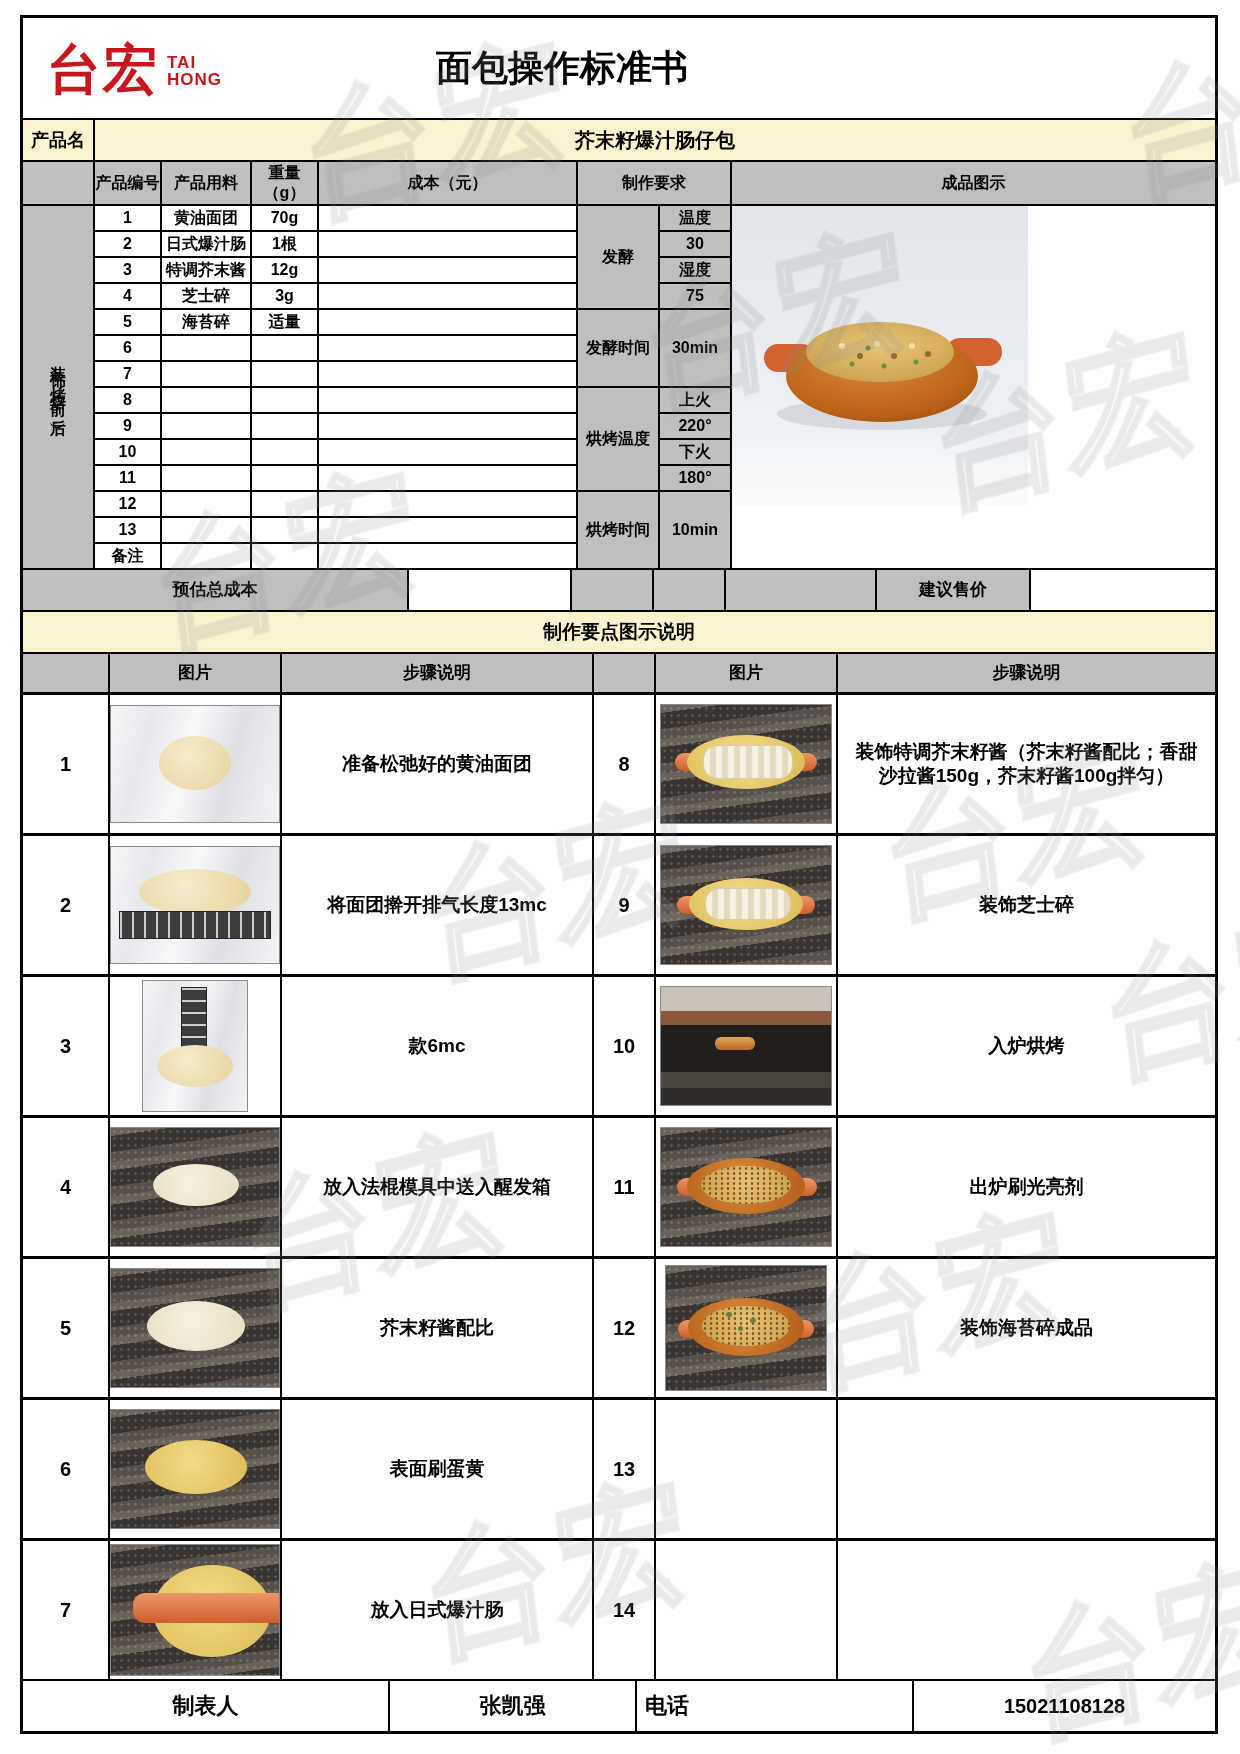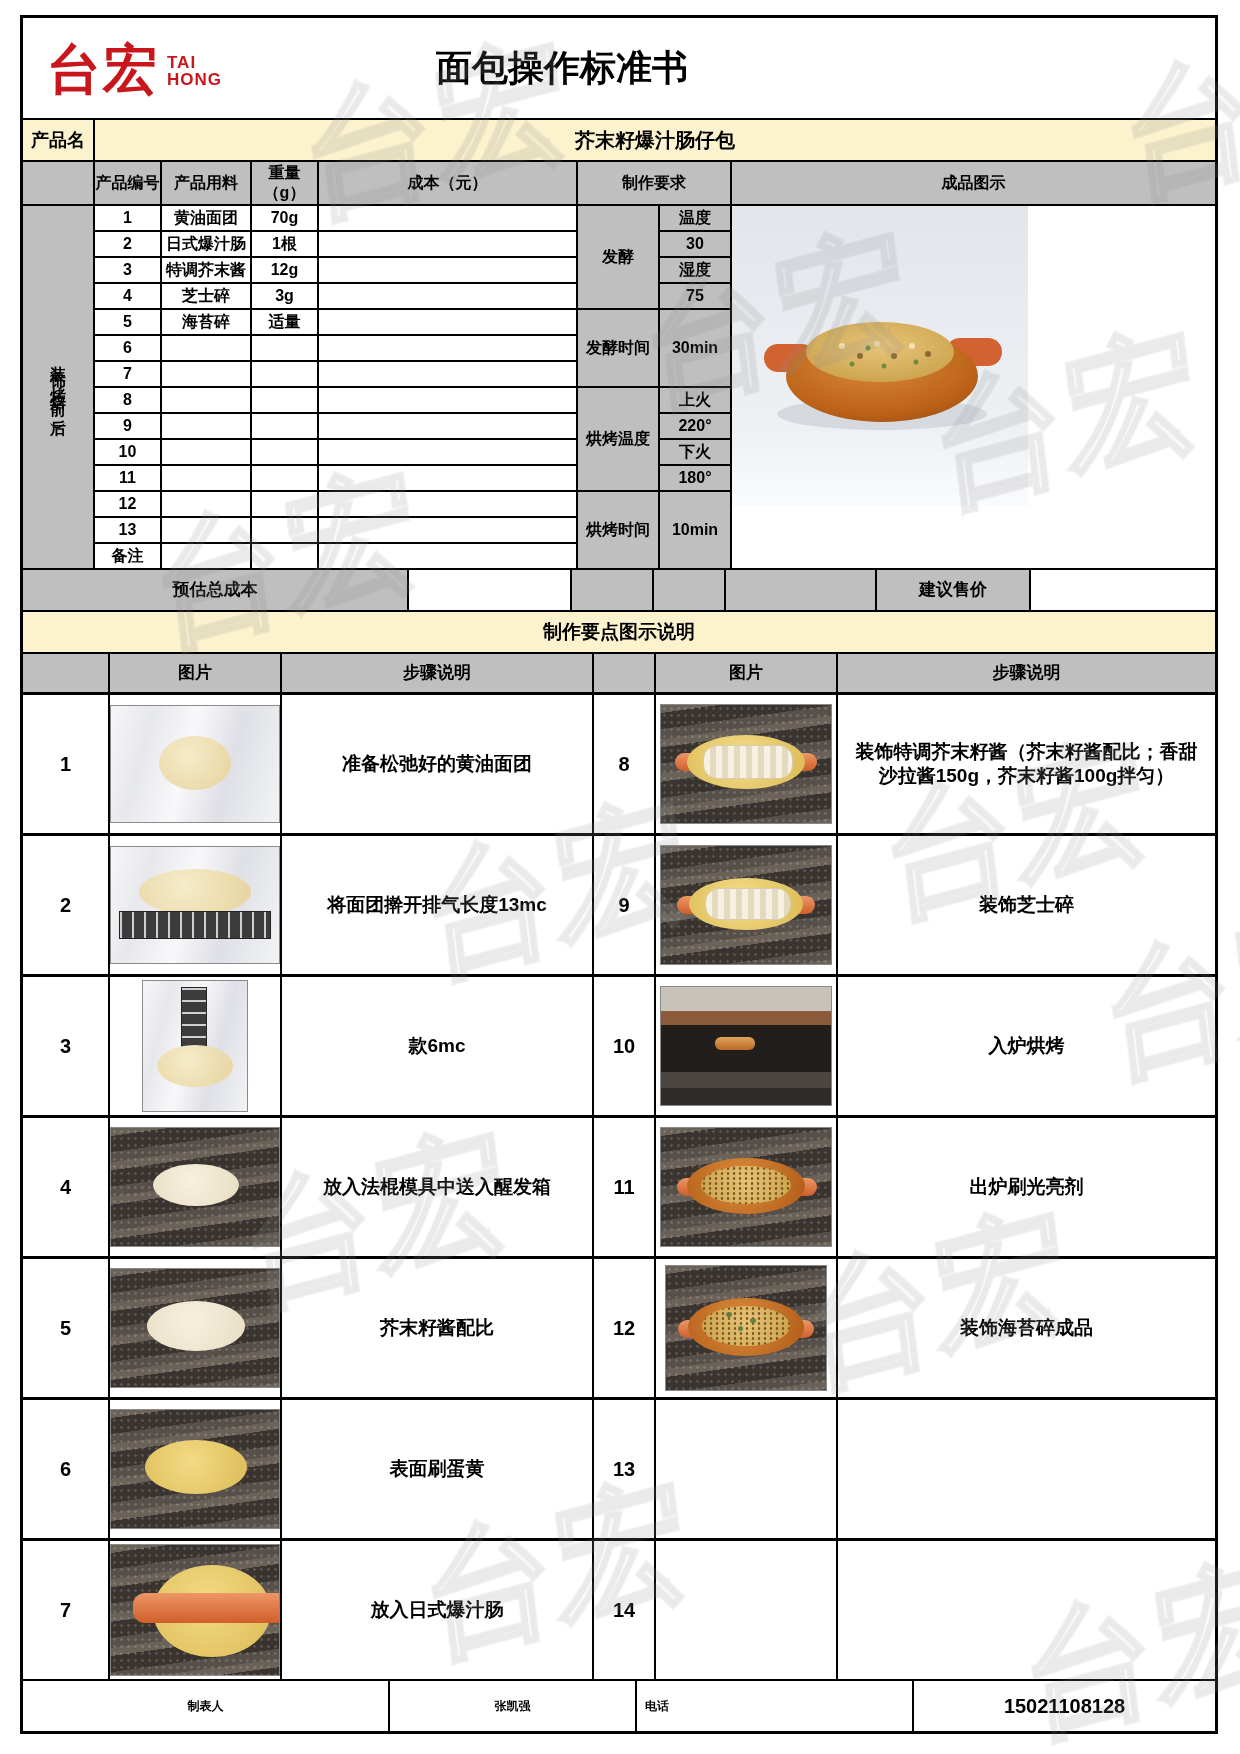--- a/index.html
+++ b/index.html
@@ -36,21 +36,21 @@
   
   #banner{height:40px;font-size:19px;}
   
   #steps{display:grid;grid-template-columns:85px 170px 310px 60px 180px 1fr;
          grid-template-rows:38px repeat(7,138px);gap:3px 2px;}
   #steps .hcell{font-size:17px;}
   #steps .num{font-size:20px;}
   #steps .desc{font-size:19px;padding:21px 12px;text-align:center;}
   
   #foot{display:grid;grid-template-columns:365px 245px 275px 1fr;gap:2px;height:50px;}
-  #foot .cell{font-size:12px;}
+  #foot .cell{font-size:22px;}
   #foot .phoneval{font-size:20px;}
   .leftalign{justify-content:flex-start;padding-left:8px;}
   
   .ph{position:relative;overflow:hidden;border:1px solid #8a8a8a;}
   .marble{background:linear-gradient(105deg,#f6f6f8 0%,#e7e8ec 22%,#f8f8fa 45%,#dfe0e6 68%,#f2f3f5 100%);}
   .tray{background:
      radial-gradient(circle,rgba(255,255,255,.16) 1px,transparent 1.6px),
      repeating-linear-gradient(172deg,#6a6259 0 8px,#3a3430 8px 24px,#57504a 24px 34px);
      background-size:7px 7px,auto;}
   .oven{background:linear-gradient(180deg,#c8c2b8 0 20%,#8a5a3a 20% 32%,#211e1b 32% 72%,#4a453f 72% 86%,#2e2b28 86% 100%);}

